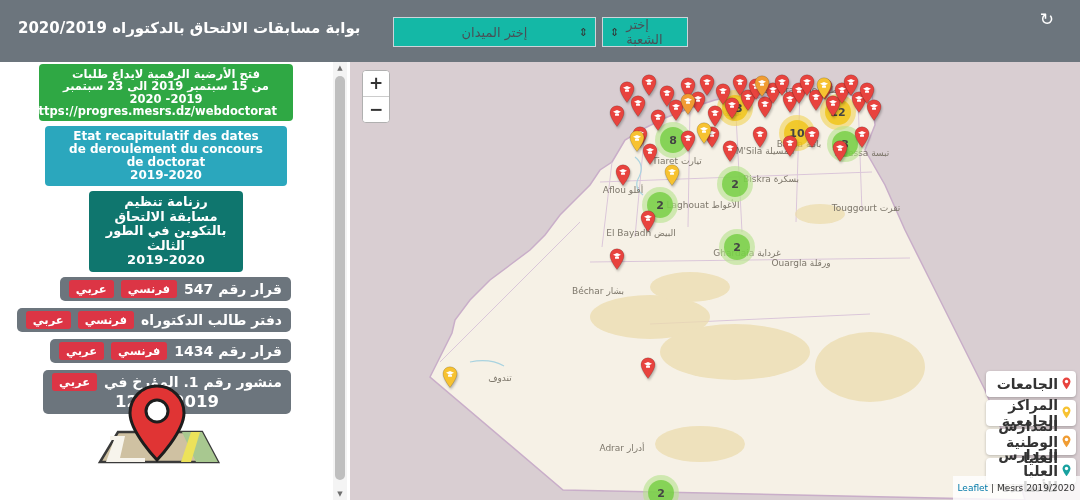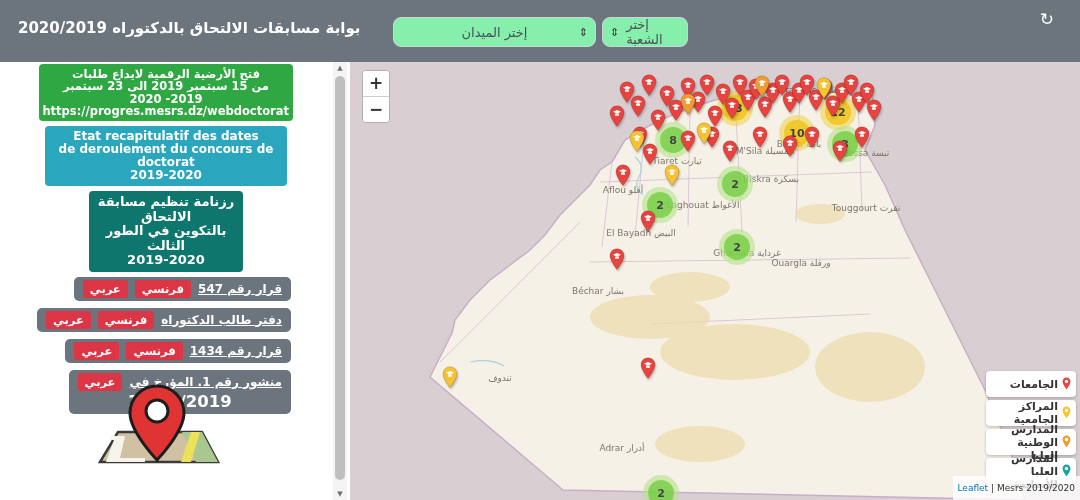--- a/index.html
+++ b/index.html
@@ -2,40 +2,40 @@
 <html lang="ar"><head>
 <meta charset="utf-8">
 <style>
   html,body{margin:0;padding:0;background:#fff;}
   .app{position:relative;width:1080px;height:500px;overflow:hidden;
        font-family:"DejaVu Sans","Liberation Sans",sans-serif;background:#fff;}
 
   
   .header{position:absolute;left:0;top:0;width:1080px;height:62px;background:#6c757d;}
   .header-title{position:absolute;left:18px;top:19px;color:#fff;font-size:15px;font-weight:bold;direction:rtl;}
-  .select{position:absolute;top:17px;height:30px;background:#86efac;border:1px solid #ced4da;border-radius:8px;
+  .select{position:absolute;top:17px;height:30px;background:#14b8a6;border:1px solid #ced4da;border-radius:0;
           box-sizing:border-box;display:flex;align-items:center;font-size:13px;color:#495057;cursor:pointer;}
   .select-field{left:393px;width:203px;justify-content:center;}
   .select-field .arrow{position:absolute;right:7px;}
   .select-branch{left:602px;width:86px;padding-left:7px;gap:7px;}
   .arrow{font-size:11px;color:#333;}
   .refresh{position:absolute;right:26px;top:11px;color:#fff;font-size:17px;cursor:pointer;line-height:1;}
 
   
   .sidebar{position:absolute;left:0;top:62px;width:347px;height:438px;background:#fff;}
   .side-content{position:absolute;left:0;top:0;width:332px;}
   .notice{margin:2px auto 5px auto;border-radius:4px;color:#fff;font-weight:bold;text-align:center;
-          direction:rtl;padding:4px 4px;box-sizing:border-box;}
+          direction:rtl;padding:4px 16px;box-sizing:border-box;}
   .notice.green{background:#2fa844;width:254px;font-size:11.5px;line-height:12.3px;}
   .notice.teal1{background:#2ba7bd;width:242px;font-size:12px;line-height:13px;direction:ltr;}
   .notice.teal2{background:#0f766e;width:154px;font-size:13px;line-height:14.5px;}
   .docs{direction:rtl;padding-right:41px;margin-top:4px;}
   .docrow{display:table;background:#6c757d;border-radius:5px;padding:3px 9px;margin-bottom:7px;color:#fff;}
   .docline{display:flex;align-items:center;gap:7px;direction:rtl;}
-  .doc-title{font-size:12px;font-weight:bold;white-space:nowrap;text-decoration:underline;}
+  .doc-title{font-size:14px;font-weight:bold;white-space:nowrap;}
   .lang-btn{background:#dc3545;color:#fff;font-size:11.5px;font-weight:bold;border:none;border-radius:3px;
             padding:2px 7px;cursor:pointer;font-family:inherit;}
   .doc-date{text-align:center;font-size:16.5px;font-weight:bold;margin-top:1px;}
   .pin-graphic{position:absolute;left:50px;top:322px;width:215px;height:88px;}
   .hint{position:absolute;left:0;top:410px;width:332px;text-align:center;direction:rtl;
         font-size:15.5px;color:#3c3c3c;}
   
   .sb-track{position:absolute;left:333px;top:0;width:14px;height:438px;background:#f4f4f4;}
   .sb-arrow{position:absolute;left:0;width:14px;height:12px;font-size:7px;color:#707070;text-align:center;line-height:12px;cursor:pointer;}
   .sb-up{top:0;} .sb-down{bottom:0;}
@@ -51,21 +51,21 @@
   .cluster .inner{width:26px;height:26px;border-radius:50%;display:flex;align-items:center;justify-content:center;
                   font-size:11px;font-weight:bold;color:#444;}
   .cluster.green{background:rgba(181,226,140,.6);} .cluster.green .inner{background:rgba(110,204,57,.75);}
   .cluster.yellow{background:rgba(241,211,87,.6);} .cluster.yellow .inner{background:rgba(240,194,12,.75);}
   .zoomctl{position:absolute;left:12px;top:8px;width:26px;border:1px solid #b0b0b0;border-radius:4px;background:#fff;overflow:hidden;}
   .zoombtn{width:26px;height:25px;text-align:center;line-height:25px;font-size:17px;font-weight:bold;color:#333;cursor:pointer;background:#fff;}
   .zoombtn:first-child{border-bottom:1px solid #ccc;}
   .legend{position:absolute;right:4px;top:309px;width:90px;}
   .legend-item{background:#fff;border-radius:4px;box-shadow:0 1px 3px rgba(0,0,0,.25);height:26px;margin-bottom:3px;
                display:flex;align-items:center;justify-content:flex-end;gap:4px;padding:0 5px;box-sizing:border-box;}
-  .legend-item span{font-size:11px;font-weight:bold;color:#333;direction:rtl;}
+  .legend-item span{font-size:14px;font-weight:bold;color:#333;direction:rtl;}
   .attribution{position:absolute;right:0;bottom:0;background:rgba(255,255,255,.8);font-size:9px;color:#333;padding:7px 5px;}
   .attribution a{color:#0078a8;text-decoration:none;cursor:pointer;}
 </style>
 </head>
 <body>
 
 <div class="app">
 
   <div class="header">
     <div class="header-title">بوابة مسابقات الالتحاق بالدكتوراه 2020/2019</div>

